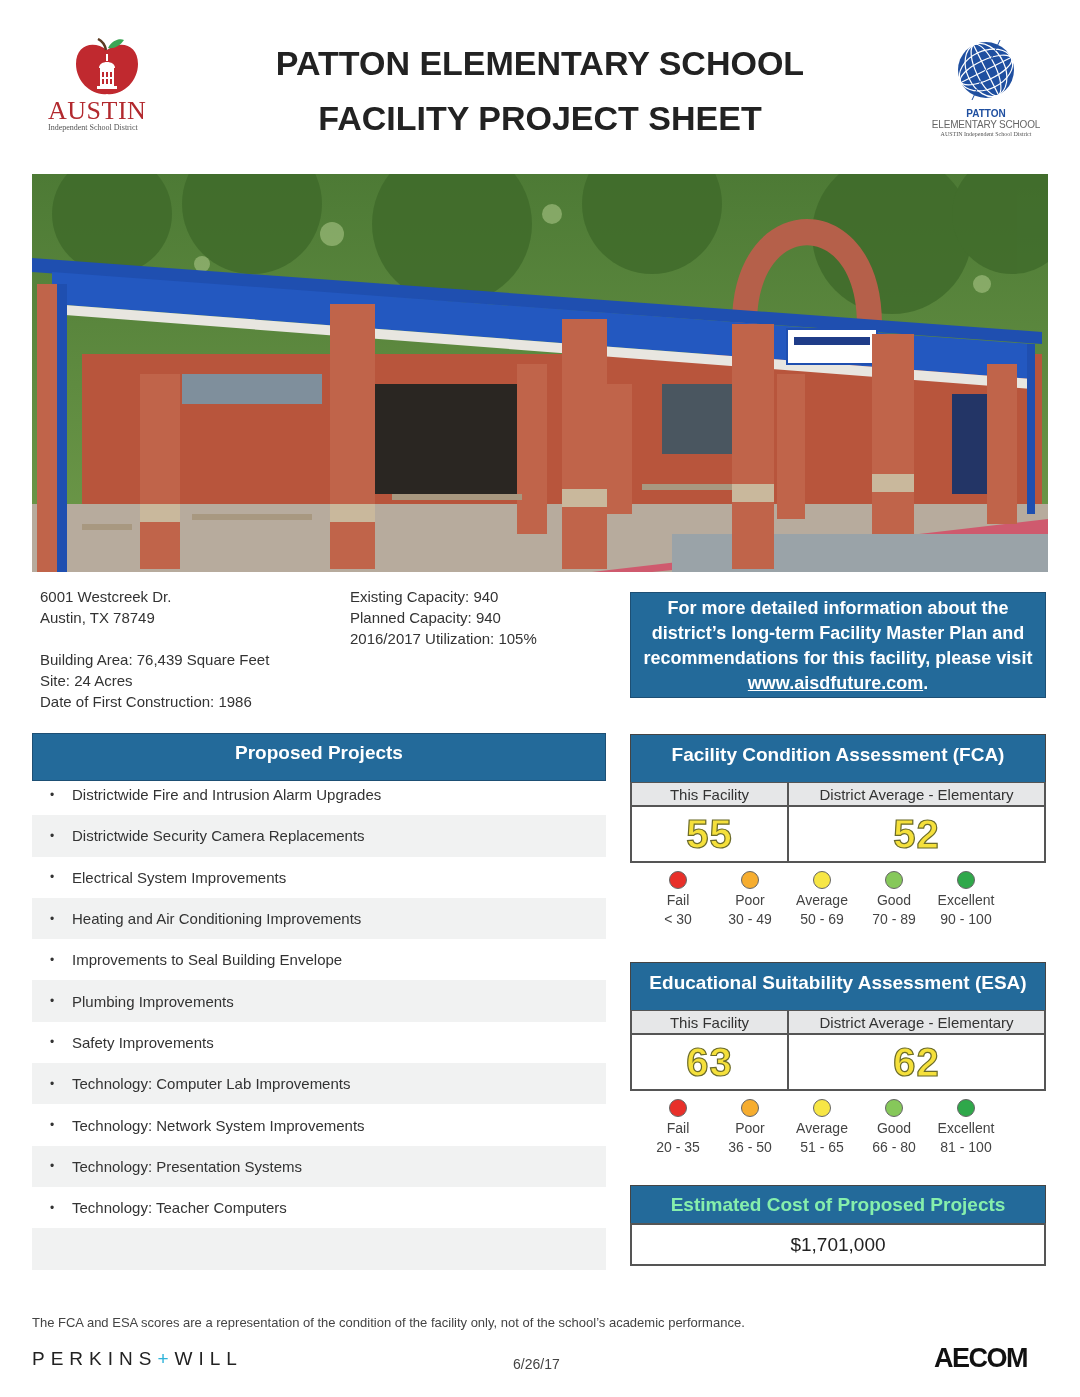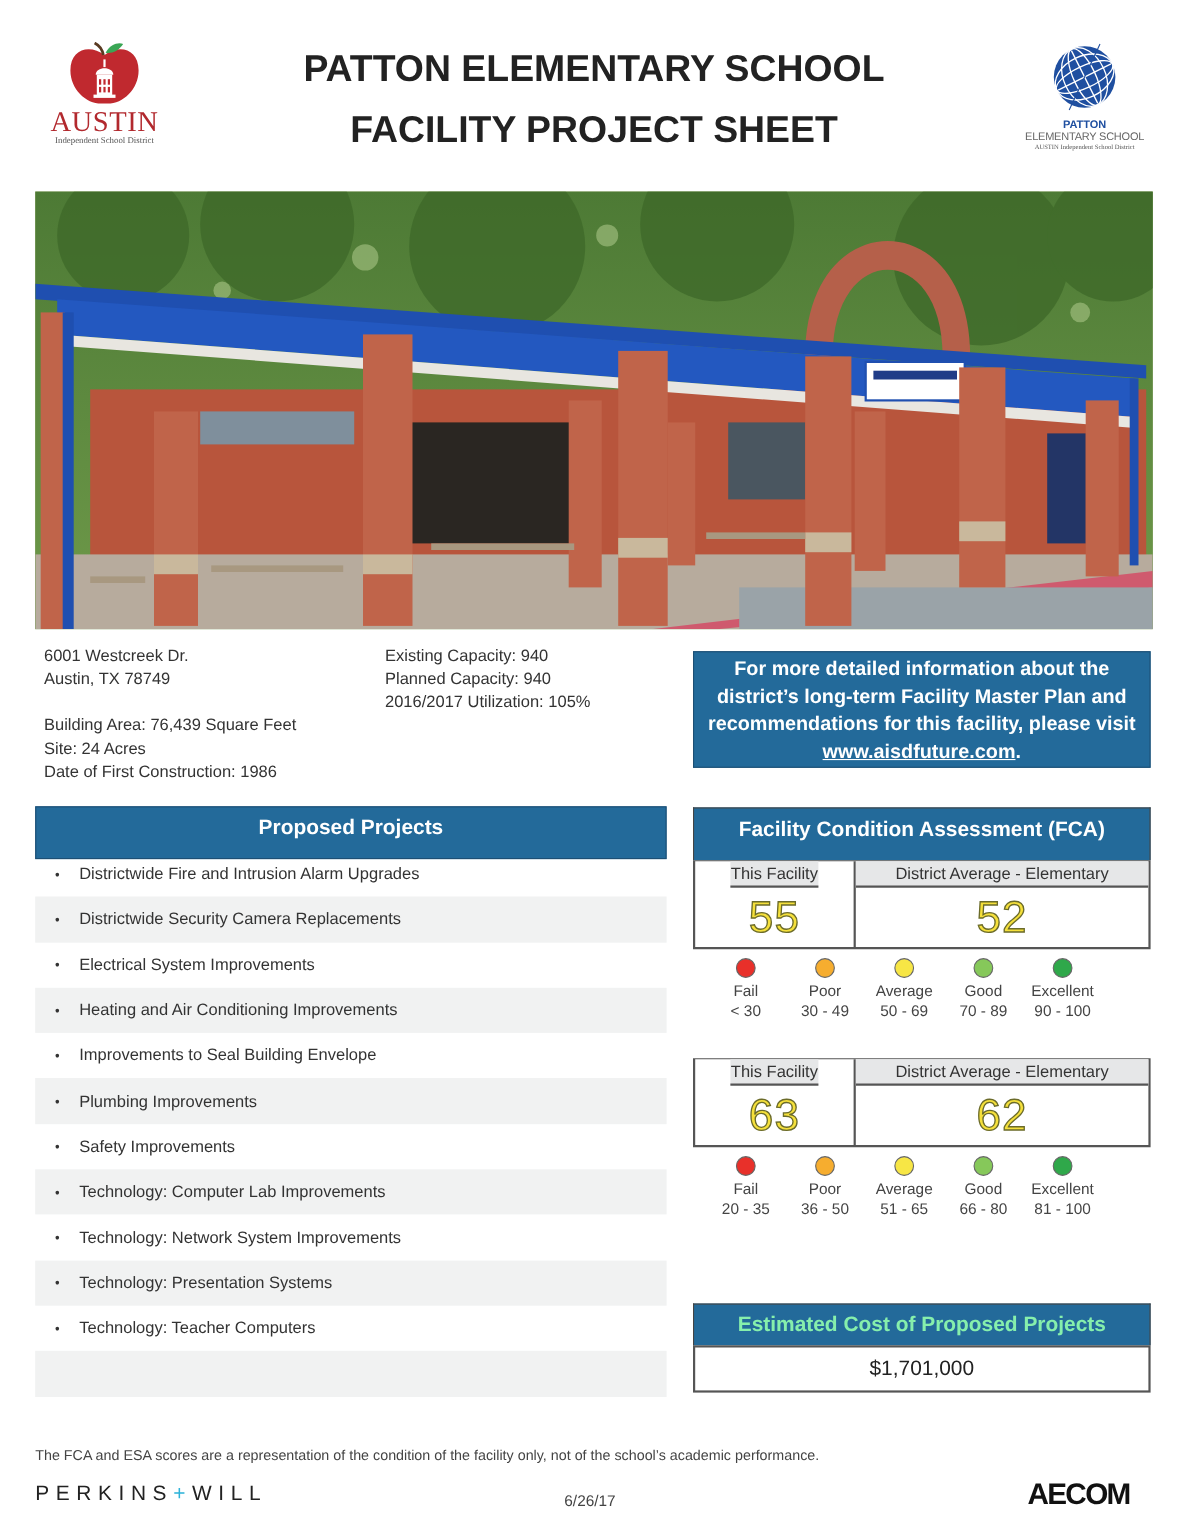--- a/index.html
+++ b/index.html
@@ -2,21 +2,21 @@
 <html><head>
 <meta charset="utf-8">
 <style>
   * { box-sizing: border-box; margin: 0; padding: 0; }
   html, body { width: 1080px; height: 1397px; background: #ffffff; overflow: hidden; }
   body { position: relative; font-family: "Liberation Sans", sans-serif; color: #333333; }
 
   .abs { position: absolute; }
 
   
-  .logo-austin { left: 36px; top: 38px; width: 118px; height: 108px; text-align: center; }
+  .logo-austin { left: 48px; top: 38px; width: 118px; height: 108px; text-align: left; }
   .logo-austin svg { display: block; margin: 0 auto; }
   .austin-word { font-family: "Liberation Serif", serif; color: #b2292e; font-size: 26px; line-height: 24px; letter-spacing: 0.5px; margin-top: 1px; }
   .austin-sub { font-family: "Liberation Serif", serif; color: #555; font-size: 8px; line-height: 10px; }
 
   .title { left: 200px; width: 680px; text-align: center; font-weight: bold; color: #222; font-size: 34px; }
   .title1 { top: 44px; }
   .title2 { top: 99px; }
 
   .logo-patton { left: 926px; top: 38px; width: 120px; text-align: center; }
   .patton-word { color: #1f4fa0; font-weight: bold; font-size: 10px; line-height: 11px; margin-top: 6px; }
@@ -44,24 +44,24 @@
   .pp-row:nth-child(even) { background: #f1f2f2; }
   .pp-bullet { width: 40px; text-align: center; font-size: 12px; color: #333; }
   .pp-text { padding-left: 0; }
 
   
   .assess { left: 630px; width: 416px; }
   .assess-head { height: 48px; background: #236a9a; border: 1px solid #444; border-bottom: none; color: #fff; font-weight: bold;
                  font-size: 19px; text-align: center; line-height: 40px; }
   .assess-table { display: flex; border: 2px solid #555; border-top: 1px solid #555; }
   .assess-col { display: flex; flex-direction: column; }
-  .assess-col.c1 { width: 146px; border-right: 2px solid #555; align-items: center; }
+  .assess-col.c1 { width: 157px; border-right: 2px solid #555; }
   .assess-col.c2 { flex: 1; }
   .assess-label { height: 24px; background: #e6e7e8; text-align: center; font-size: 15px; line-height: 24px; color: #333; border-bottom: 2px solid #555; }
-  .assess-score { height: 54px; text-align: center; font-weight: normal; font-size: 40px; line-height: 54px; color: #f5e03b;
+  .assess-score { height: 54px; text-align: center; font-weight: bold; font-size: 40px; line-height: 54px; color: #f5e03b;
                   -webkit-text-stroke: 1.2px #6b6b2a; letter-spacing: 1px; }
 
   .legend { display: flex; padding: 0 18px 0 12px; margin-top: 8px; }
   .legend-item { width: 72px; text-align: center; font-size: 14px; line-height: 19px; color: #444; }
   .dot { width: 18px; height: 18px; border-radius: 50%; border: 1px solid #666; margin: 0 auto 2px auto; }
 
   
   .cost { left: 630px; top: 1185px; width: 416px; }
   .cost-head { height: 38px; background: #236a9a; border: 1px solid #444; border-bottom: none; color: #86efac; font-weight: bold;
                font-size: 19px; text-align: center; line-height: 38px; }
@@ -300,20 +300,21 @@
       </div>
     <div class="legend-item">
         <div class="dot" style="background:#2fa84a"></div>
         <div>Excellent</div>
         <div>90 - 100</div>
       </div>
   </div>
 </div>
 
 <div class="abs assess" style="top:962px;">
+  <div class="assess-head">Educational Suitability Assessment (ESA)</div>
   <div class="assess-table">
     <div class="assess-col c1">
       <div class="assess-label">This Facility</div>
       <div class="assess-score">63</div>
     </div>
     <div class="assess-col c2">
       <div class="assess-label">District Average - Elementary</div>
       <div class="assess-score">62</div>
     </div>
   </div>

